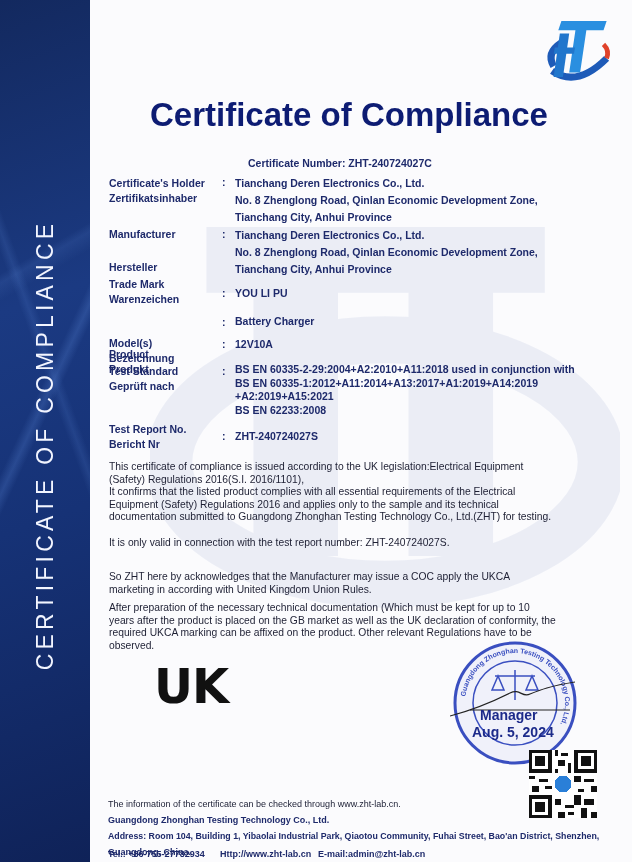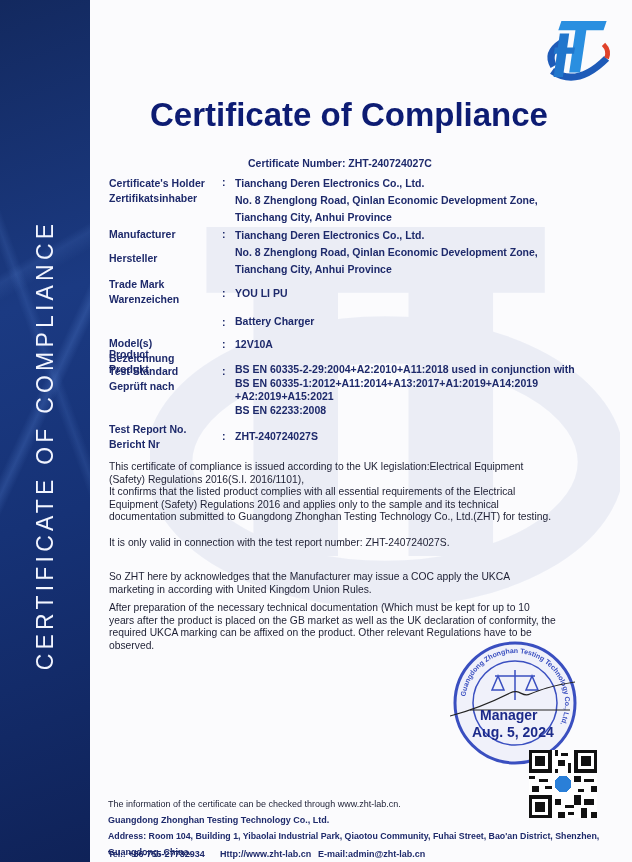--- a/index.html
+++ b/index.html
@@ -110,21 +110,21 @@
 </div>
 <div class="colon" style="top:176px;">:</div>
 <div class="field-value" style="top:175px;">
   <div>Tianchang Deren Electronics Co., Ltd.</div>
   <div>No. 8 Zhenglong Road, Qinlan Economic Development Zone,</div>
   <div>Tianchang City, Anhui Province</div>
 </div>
 
 <div class="field-label" style="top:227px;">
   <div>Manufacturer</div>
-  <div style="margin-top:10px;">Hersteller</div>
+  <div style="margin-top:19px;">Hersteller</div>
 </div>
 <div class="colon" style="top:228px;">:</div>
 <div class="field-value" style="top:227px;">
   <div>Tianchang Deren Electronics Co., Ltd.</div>
   <div>No. 8 Zhenglong Road, Qinlan Economic Development Zone,</div>
   <div>Tianchang City, Anhui Province</div>
 </div>
 
 <div class="field-label" style="top:277px;">
   <div>Trade Mark</div>
@@ -179,20 +179,21 @@
   <div>marketing in according with United Kingdom Union Rules.</div>
 </div>
 <div class="para" style="top:602px;">
   <div>After preparation of the necessary technical documentation (Which must be kept for up to 10</div>
   <div>years after the product is placed on the GB market as well as the UK declaration of conformity, the</div>
   <div>required UKCA marking can be affixed on the product. Other relevant Regulations have to be</div>
   <div>observed.</div>
 </div>
 
 <div class="ukca">
+  <div>UK</div>
 </div>
 
 <svg class="stamp" viewBox="0 0 130 130">
   <defs>
     <path id="ring" d="M65,65 m-50,0 a50,50 0 1,1 100,0 a50,50 0 1,1 -100,0"></path>
   </defs>
   <circle cx="65" cy="65" r="60" fill="rgba(60,80,200,0.06)" stroke="#3a4fc0" stroke-width="3"></circle>
   <circle cx="65" cy="65" r="42" fill="none" stroke="#3a4fc0" stroke-width="1.5"></circle>
   <text font-size="7" fill="#3a4fc0" font-family="Liberation Sans, sans-serif" font-weight="bold">
     <textPath href="#ring" startOffset="2%">Guangdong Zhonghan Testing Technology Co., Ltd.</textPath>

